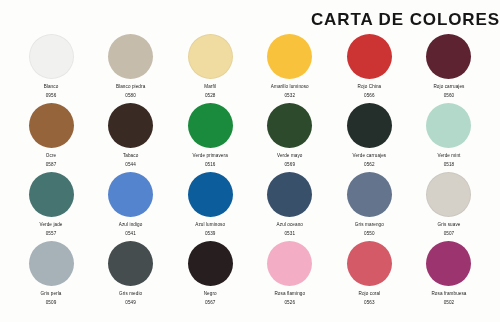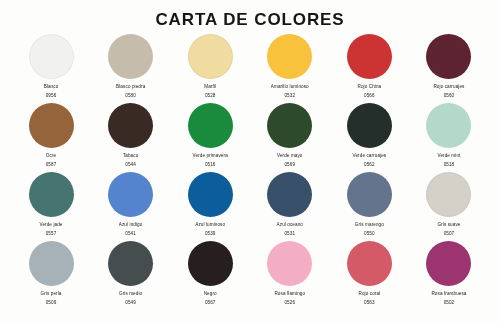--- a/index.html
+++ b/index.html
@@ -18,21 +18,21 @@
     width: 500px;
     height: 322px;
     box-sizing: border-box;
     background: #fdfdfc;
     display: flex;
     flex-direction: column;
     padding: 0;
     position: relative;
   }
   .chart-title {
-    text-align: center;
+    text-align: right;
     font-size: 17px;
     font-weight: bold;
     letter-spacing: 0.9px;
     color: #161616;
     margin: 0;
     padding-top: 10px;
     padding-bottom: 4px;
     font-family: "Liberation Sans", sans-serif;
   }
   .grid {

